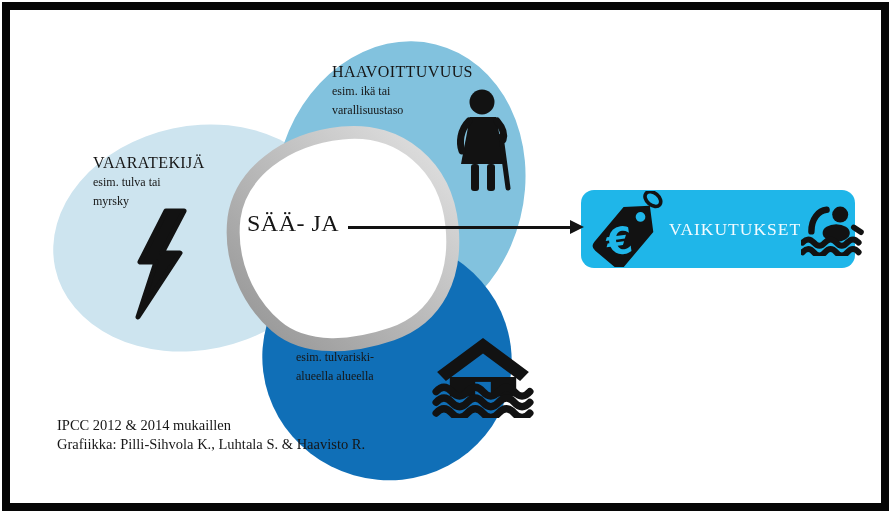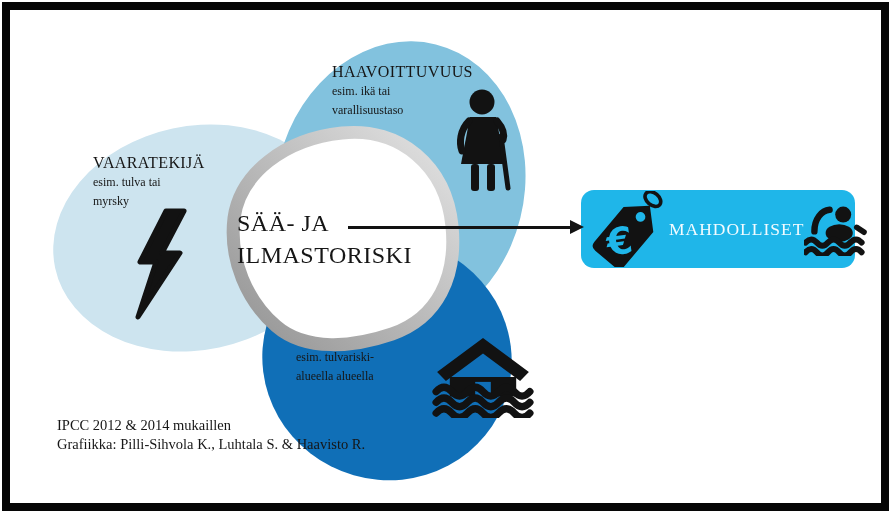--- a/index.html
+++ b/index.html
@@ -18,21 +18,21 @@
 
   .blob{position:absolute;left:202px;top:112px;z-index:2;}
 
   .label{position:absolute;z-index:3;white-space:nowrap;}
   .label .title{font-size:16px;letter-spacing:.4px;line-height:20px;}
   .label .desc{font-size:12px;line-height:19px;}
   .label.hazard-label{left:83px;top:135px;margin-top:8px;}
   .label.vulnerability-label{left:322px;top:52px;}
   .label.exposure-label{left:286px;top:338px;}
 
-  .center-title{position:absolute;left:227px;top:197px;z-index:3;font-size:24px;line-height:32px;letter-spacing:.5px;white-space:nowrap;}
+  .center-title{position:absolute;left:237px;top:197px;z-index:3;font-size:24px;line-height:32px;letter-spacing:.5px;white-space:nowrap;}
 
   .icon{position:absolute;z-index:3;}
   .icon.lightning{left:119px;top:198px;}
   .icon.elderly{left:435px;top:78px;}
   .icon.house{left:422px;top:326px;}
 
   .ink{fill:var(--c-icon);}
   .ink-stroke{fill:none;stroke:var(--c-icon);stroke-linecap:round;stroke-linejoin:round;}
   .cyanfill{fill:var(--c-impacts);}
   .expofill{fill:var(--c-exposure);}
@@ -100,39 +100,38 @@
     <path class="ink" d="M51 2 L98 37 L89 46 L51 18 L13 46 L4 37 Z"></path>
     <path class="ink" d="M17 42 H85 V62 H17 Z"></path>
     <rect class="expofill" x="43" y="47" width="16" height="15"></rect>
     <path class="ink-stroke" d="M3 57 q8 -9 16 0 t16 0 t16 0 t16 0 t16 0 t16 0" style="stroke-width:7.5;"></path>
     <path class="ink-stroke" d="M3 68 q8 -9 16 0 t16 0 t16 0 t16 0 t16 0 t16 0" style="stroke-width:7.5;"></path>
     <path class="ink-stroke" d="M3 79 q8 -9 16 0 t16 0 t16 0 t16 0 t16 0 t16 0" style="stroke-width:7.5;"></path>
   </svg>
 
   <div class="center-title">
     <div>SÄÄ- JA</div>
-    <div>ILMASTORISKI</div>
   </div>
 
   <div class="arrow">
     <div class="shaft"></div>
     <div class="head"></div>
   </div>
 
   <div class="impacts-box">
     <svg width="84" height="76" viewBox="0 0 100 94" style="flex:0 0 auto;">
       <g transform="rotate(40 50 52)">
         <path class="ink" d="M50 8 L74 30 L74 86 q0 8 -8 8 H34 q-8 0 -8 -8 L26 30 Z"></path>
         <circle class="cyanfill" cx="50" cy="26" r="6"></circle>
       </g>
       <ellipse class="ink-stroke" cx="82" cy="10" rx="11" ry="7.5" style="stroke-width:4.5;" transform="rotate(40 82 10)"></ellipse>
       <text x="41" y="78" text-anchor="middle" style="fill:var(--c-impacts);font-family:'DejaVu Sans',sans-serif;font-weight:bold;font-size:46px;" transform="rotate(-8 41 64)">€</text>
     </svg>
     <div class="impacts-text">
-      <div>MAHDOLLISET</div>
+      <div>VAIKUTUKSET</div>
     </div>
     <svg width="64" height="54" viewBox="0 0 80 66" style="flex:0 0 auto;">
       <circle class="ink" cx="49" cy="15" r="10"></circle>
       <path class="ink-stroke" d="M13 36 C13 20 22 10 32 9" style="stroke-width:8;"></path>
       <ellipse class="ink" cx="44" cy="38" rx="17" ry="11"></ellipse>
       <path class="ink-stroke" d="M66 31 l9 6" style="stroke-width:7;"></path>
       <path class="ink-stroke" d="M2 50 q7 -8 14 0 t14 0 t14 0 t14 0 t14 0" style="stroke-width:7.5;"></path>
       <path class="ink-stroke" d="M2 62 q7 -8 14 0 t14 0 t14 0 t14 0 t14 0" style="stroke-width:7.5;"></path>
     </svg>
   </div>

